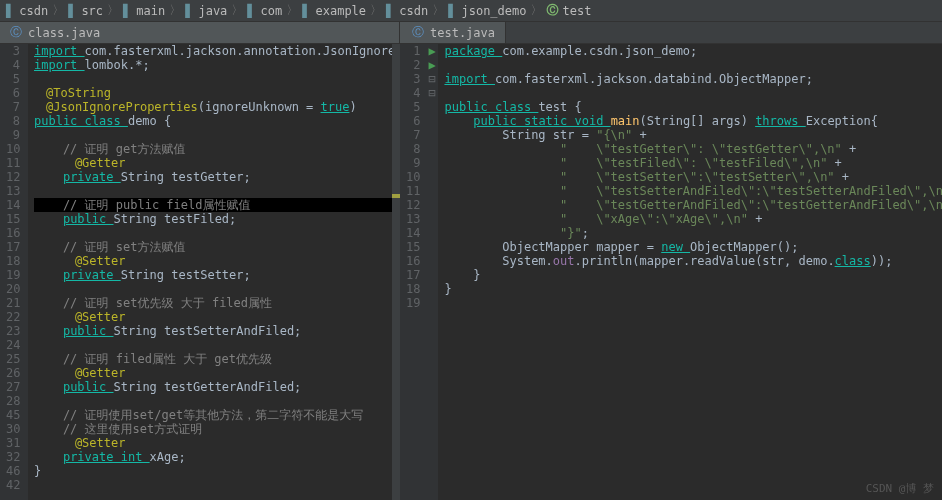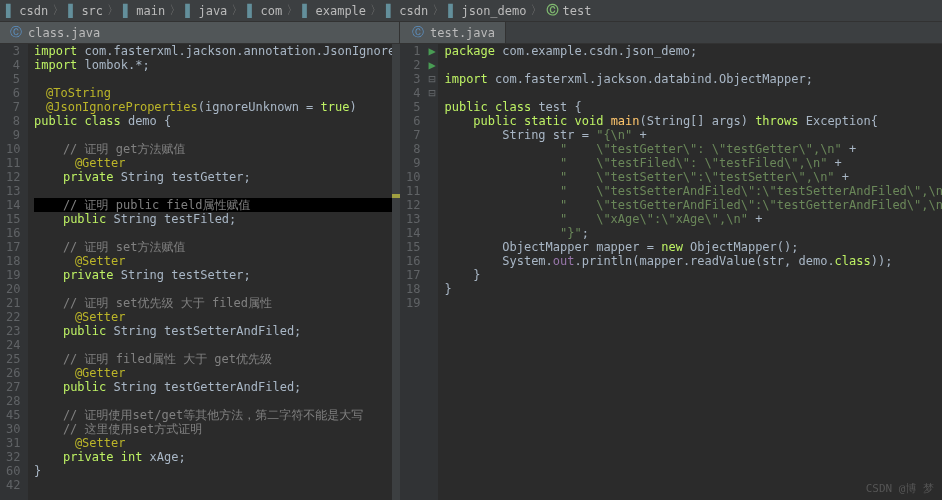--- a/index.html
+++ b/index.html
@@ -87,21 +87,21 @@
     width: 10px;
     line-height: 14px;
     color: #555;
   }
   .code {
     padding: 0 6px;
     white-space: pre;
     line-height: 14px;
     flex: 1;
   }
-  .kw { color: #bef264; }
+  .kw { color: #14b8a6; text-decoration: underline; }
   .str { color: #6a8759; }
   .comment { color: #808080; }
   .ann { color: #bbb529; margin-left: 12px; }
   .cls { color: #a9b7c6; }
   .fn { color: #ffc66d; }
   .field-static { color: #9876aa; }
   .highlight-line { background: #000000; display: inline-block; width: 100%; }
   .watermark {
     position: absolute;
     bottom: 4px;
@@ -192,21 +192,21 @@
           <div>23</div>
           <div>24</div>
           <div>25</div>
           <div>26</div>
           <div>27</div>
           <div>28</div>
           <div>45</div>
           <div>30</div>
           <div>31</div>
           <div>32</div>
-          <div>60</div>
+          <div>46</div>
           <div>42</div>
         </div>
       <div class="gutter-icons" id="icons-l">
           <div> </div>
           <div> </div>
           <div> </div>
           <div> </div>
           <div> </div>
           <div> </div>
           <div> </div>

